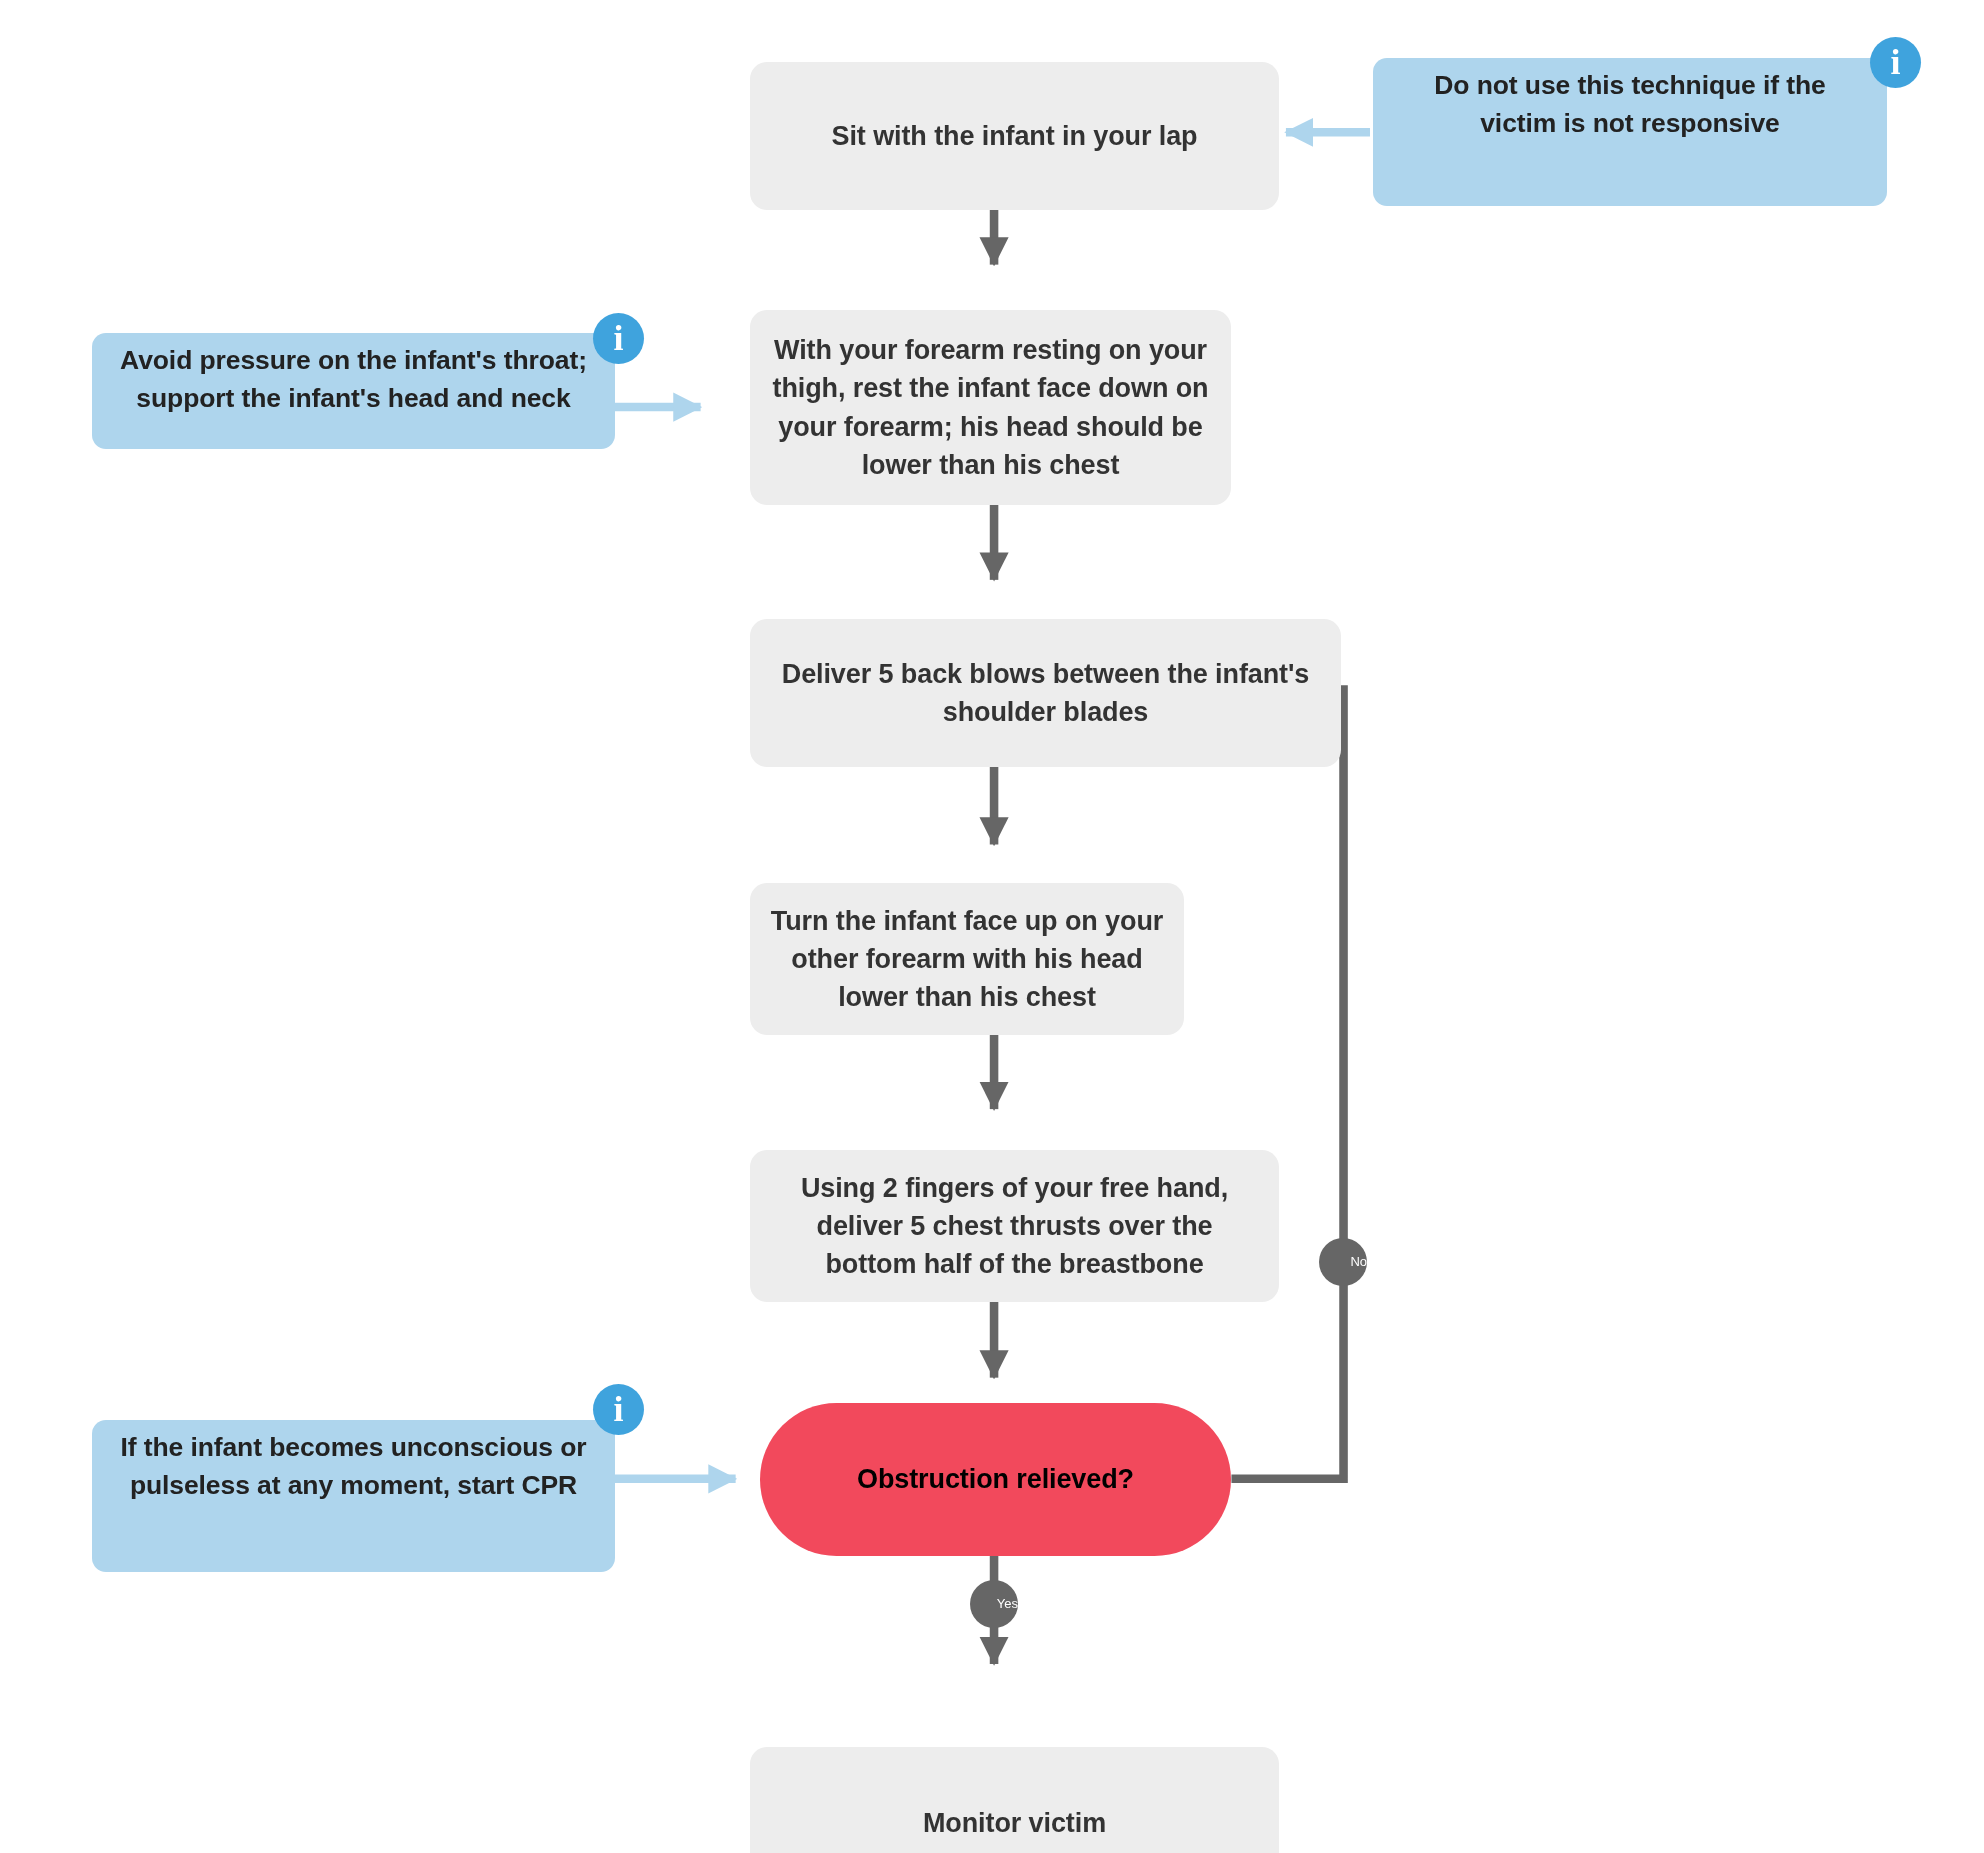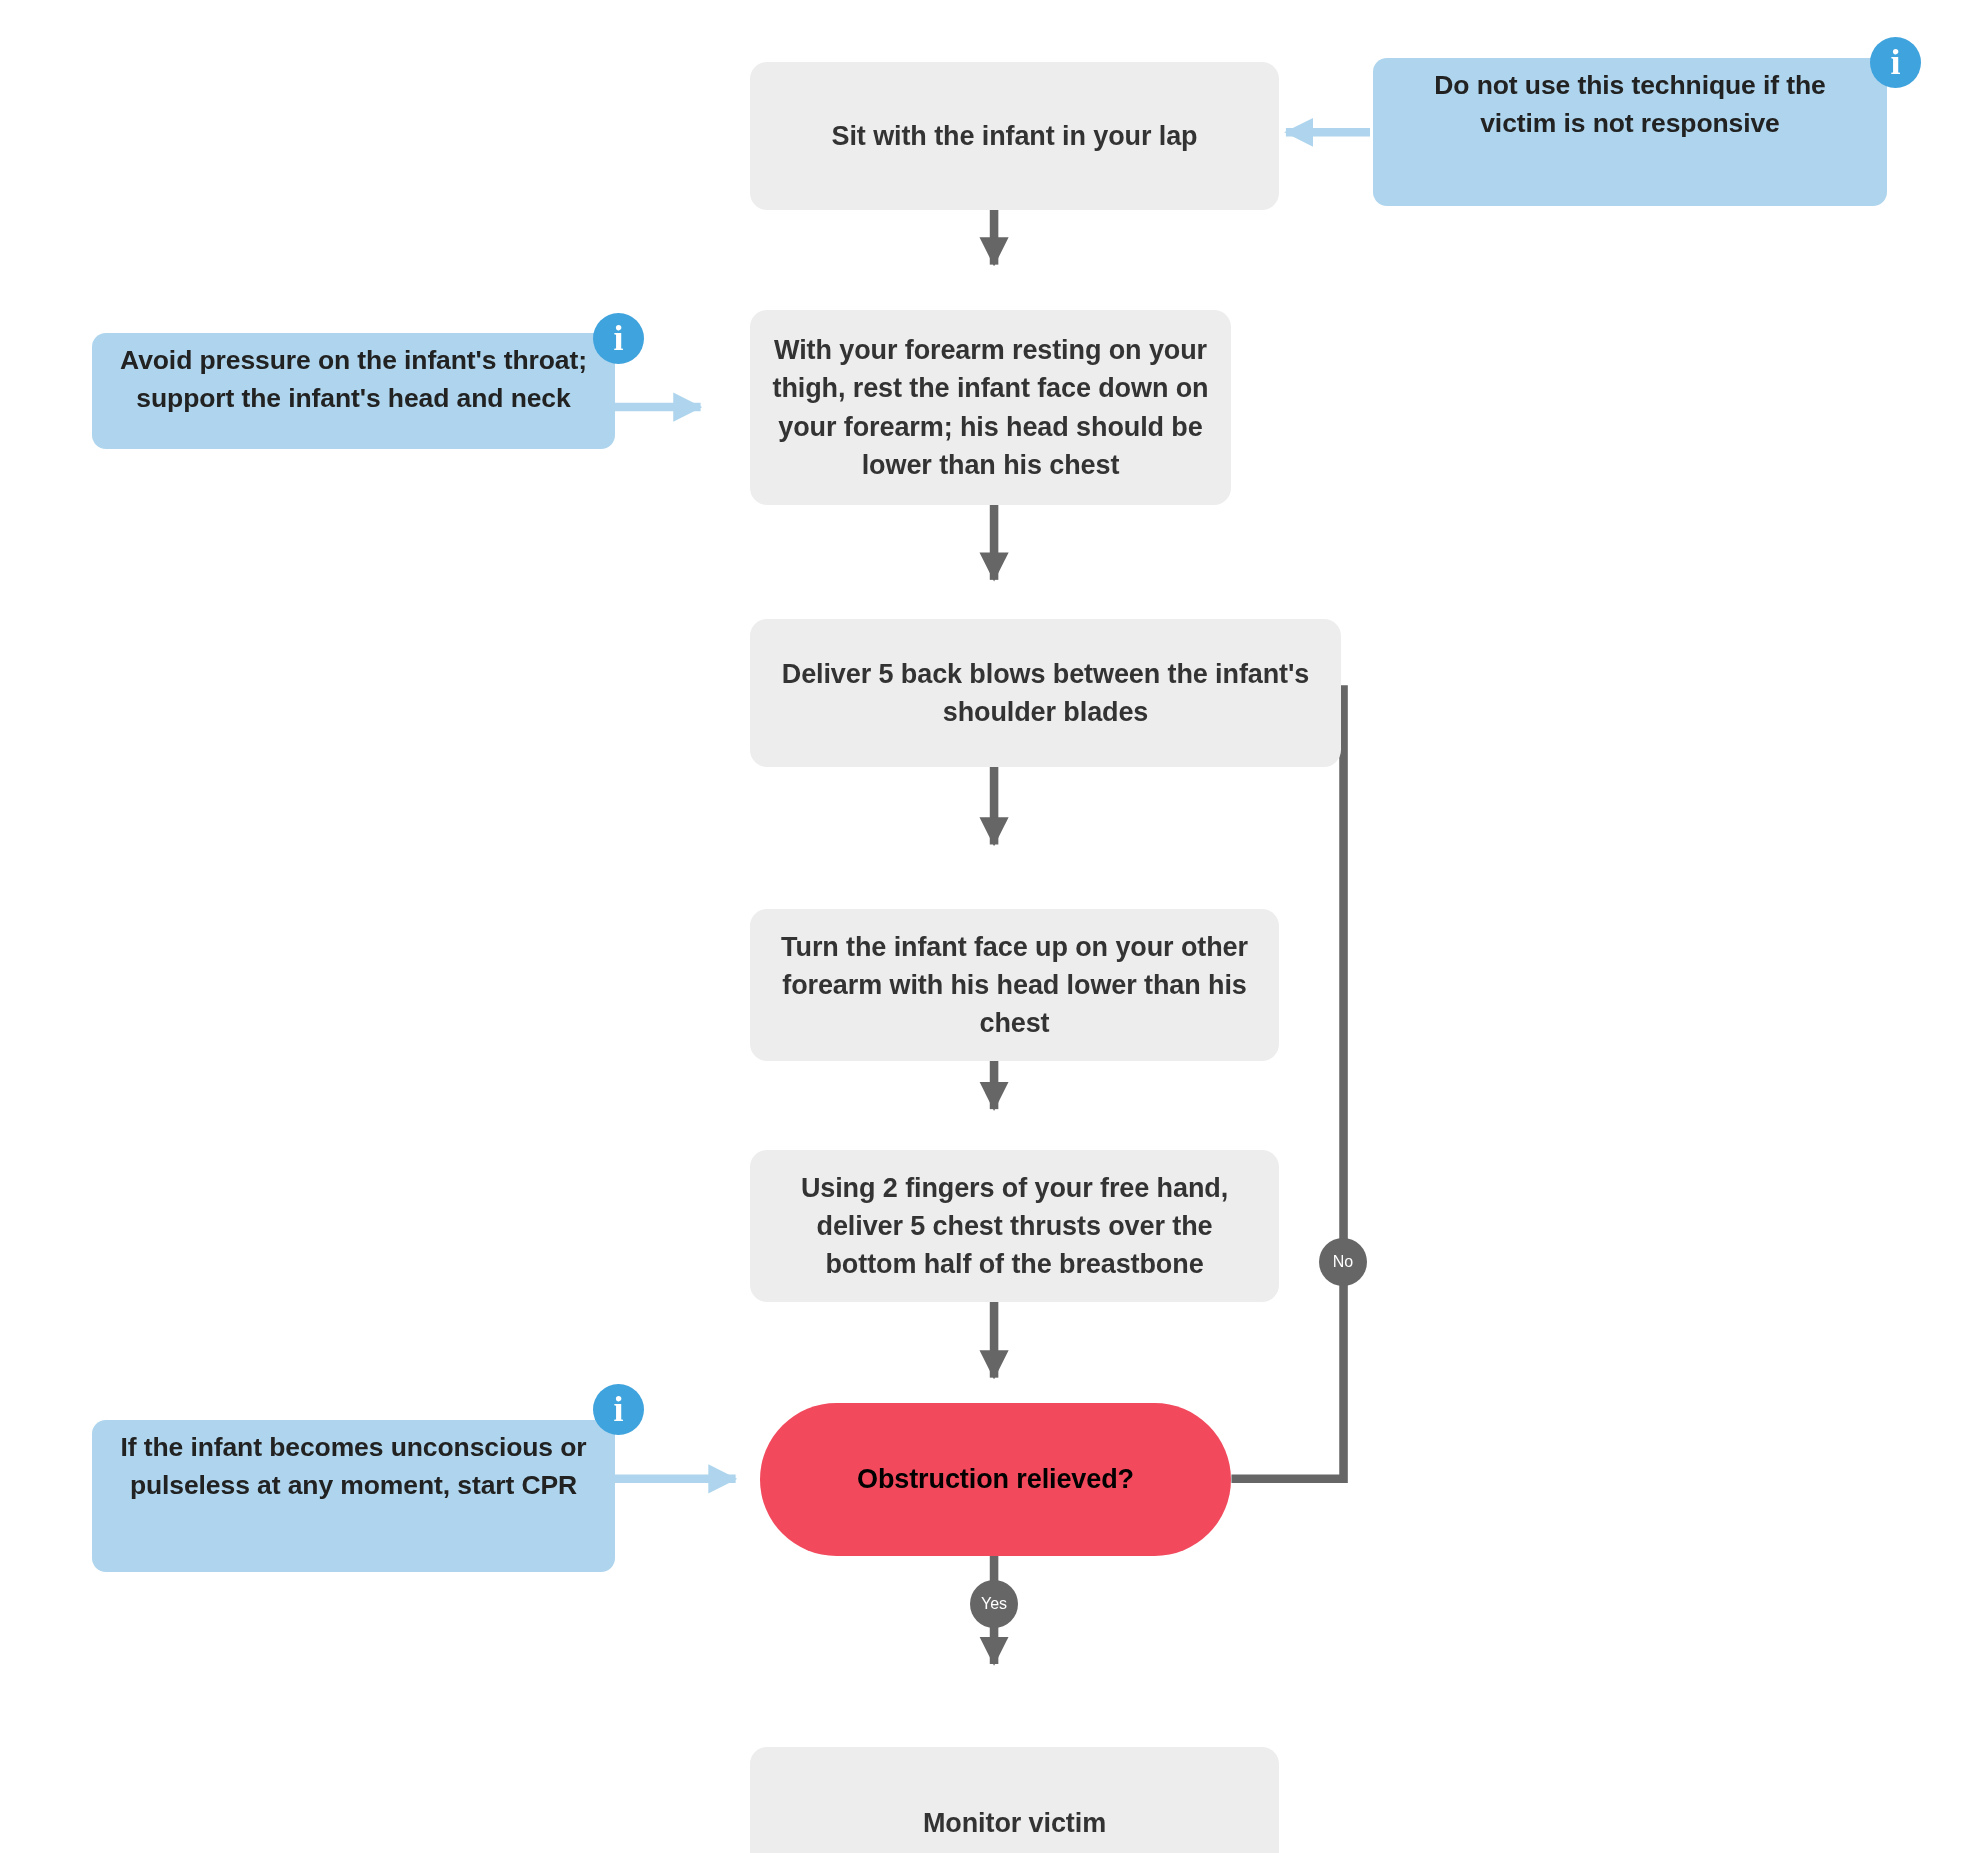--- a/index.html
+++ b/index.html
@@ -87,24 +87,24 @@
     user-select: none;
   }
   
   .edge-badge {
     position: absolute;
     width: 48px;
     height: 48px;
     border-radius: 50%;
     background: #666666;
     color: #ffffff;
-    font-size: 16px;
+    font-size: 13px;
     font-weight: normal;
     line-height: 48px;
-    text-align: center;
+    text-align: right;
     z-index: 4;
     user-select: none;
   }
 </style>
 </head>
 <body>
 
 <div id="canvas">
 
   <svg id="edges" viewBox="0 0 2550 2382" width="1985" height="1854" xmlns="http://www.w3.org/2000/svg">
@@ -141,21 +141,21 @@
   </div>
 
   <div class="node node-process" style="left:730px; top:310px; width:481px; height:195px;">
     <span class="label">With your forearm resting on your thigh, rest the infant face down on your forearm; his head should be lower than his chest</span>
   </div>
 
   <div class="node node-process" style="left:730px; top:619px; width:591px; height:148px;">
     <span class="label">Deliver 5 back blows between the infant's shoulder blades</span>
   </div>
 
-  <div class="node node-process" style="left:730px; top:909px; width:529px; height:152px;">
+  <div class="node node-process" style="left:730px; top:883px; width:434px; height:152px;">
     <span class="label">Turn the infant face up on your other forearm with his head lower than his chest</span>
   </div>
 
   <div class="node node-process" style="left:730px; top:1150px; width:529px; height:152px;">
     <span class="label">Using 2 fingers of your free hand, deliver 5 chest thrusts over the bottom half of the breastbone</span>
   </div>
 
   <div class="node node-decision" style="left:760px; top:1403px; width:471px; height:153px;">
     <span class="label">Obstruction relieved?</span>
   </div>

